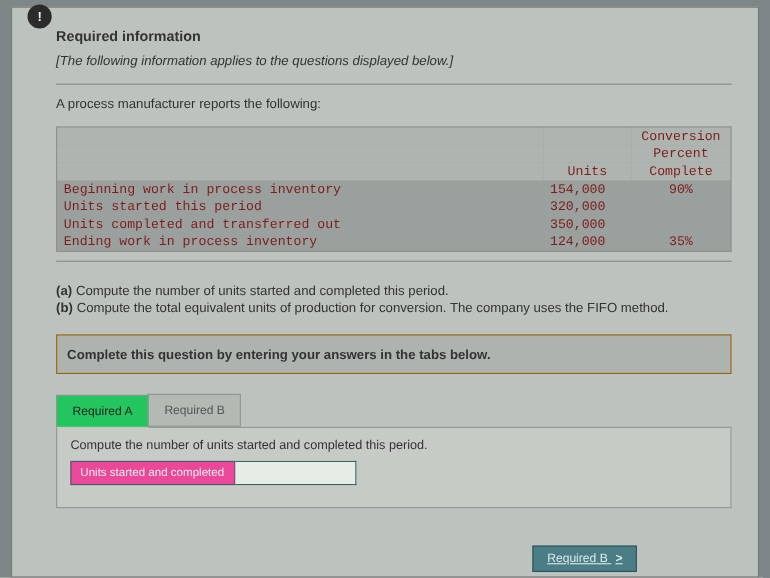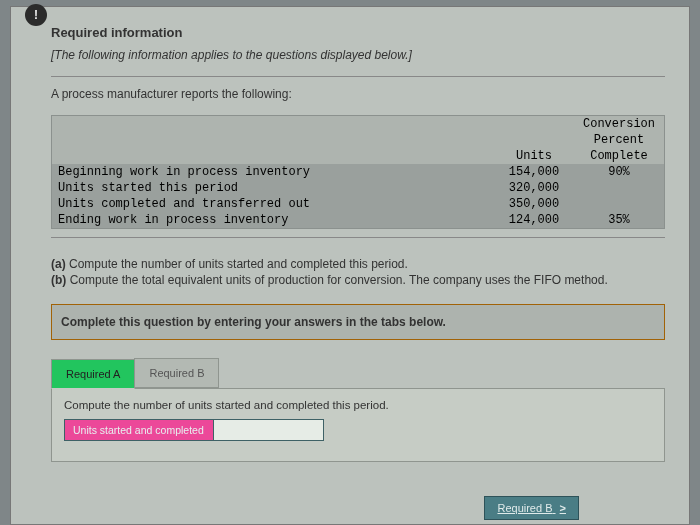--- a/index.html
+++ b/index.html
@@ -43,31 +43,31 @@
     background: #9aa09d;
     padding: 0;
     margin: 0 0 8px 0;
     border: 1px solid #8b918e;
   }
   .data-table {
     width: 100%;
     border-collapse: collapse;
     font-family: "Courier New", monospace;
     font-size: 12px;
-    color: #000000;
+    color: #7f1d1d;
   }
   .data-table th, .data-table td {
     padding: 1px 6px;
     text-align: left;
   }
   .data-table .hdr td {
     background: #aeb4af;
     text-align: center;
   }
-  .data-table .col-units { width: 80px; text-align: center; }
+  .data-table .col-units { width: 80px; text-align: left; }
   .data-table .col-pct { width: 90px; text-align: center; }
   .data-table .col-label { }
 
   .questions { margin: 18px 0 16px 0; font-size: 12px; line-height: 1.35; }
   .questions b { font-weight: bold; }
 
   .instruct-box {
     background: #adb3ae;
     border: 1px solid #a16207;
     padding: 10px 9px;

